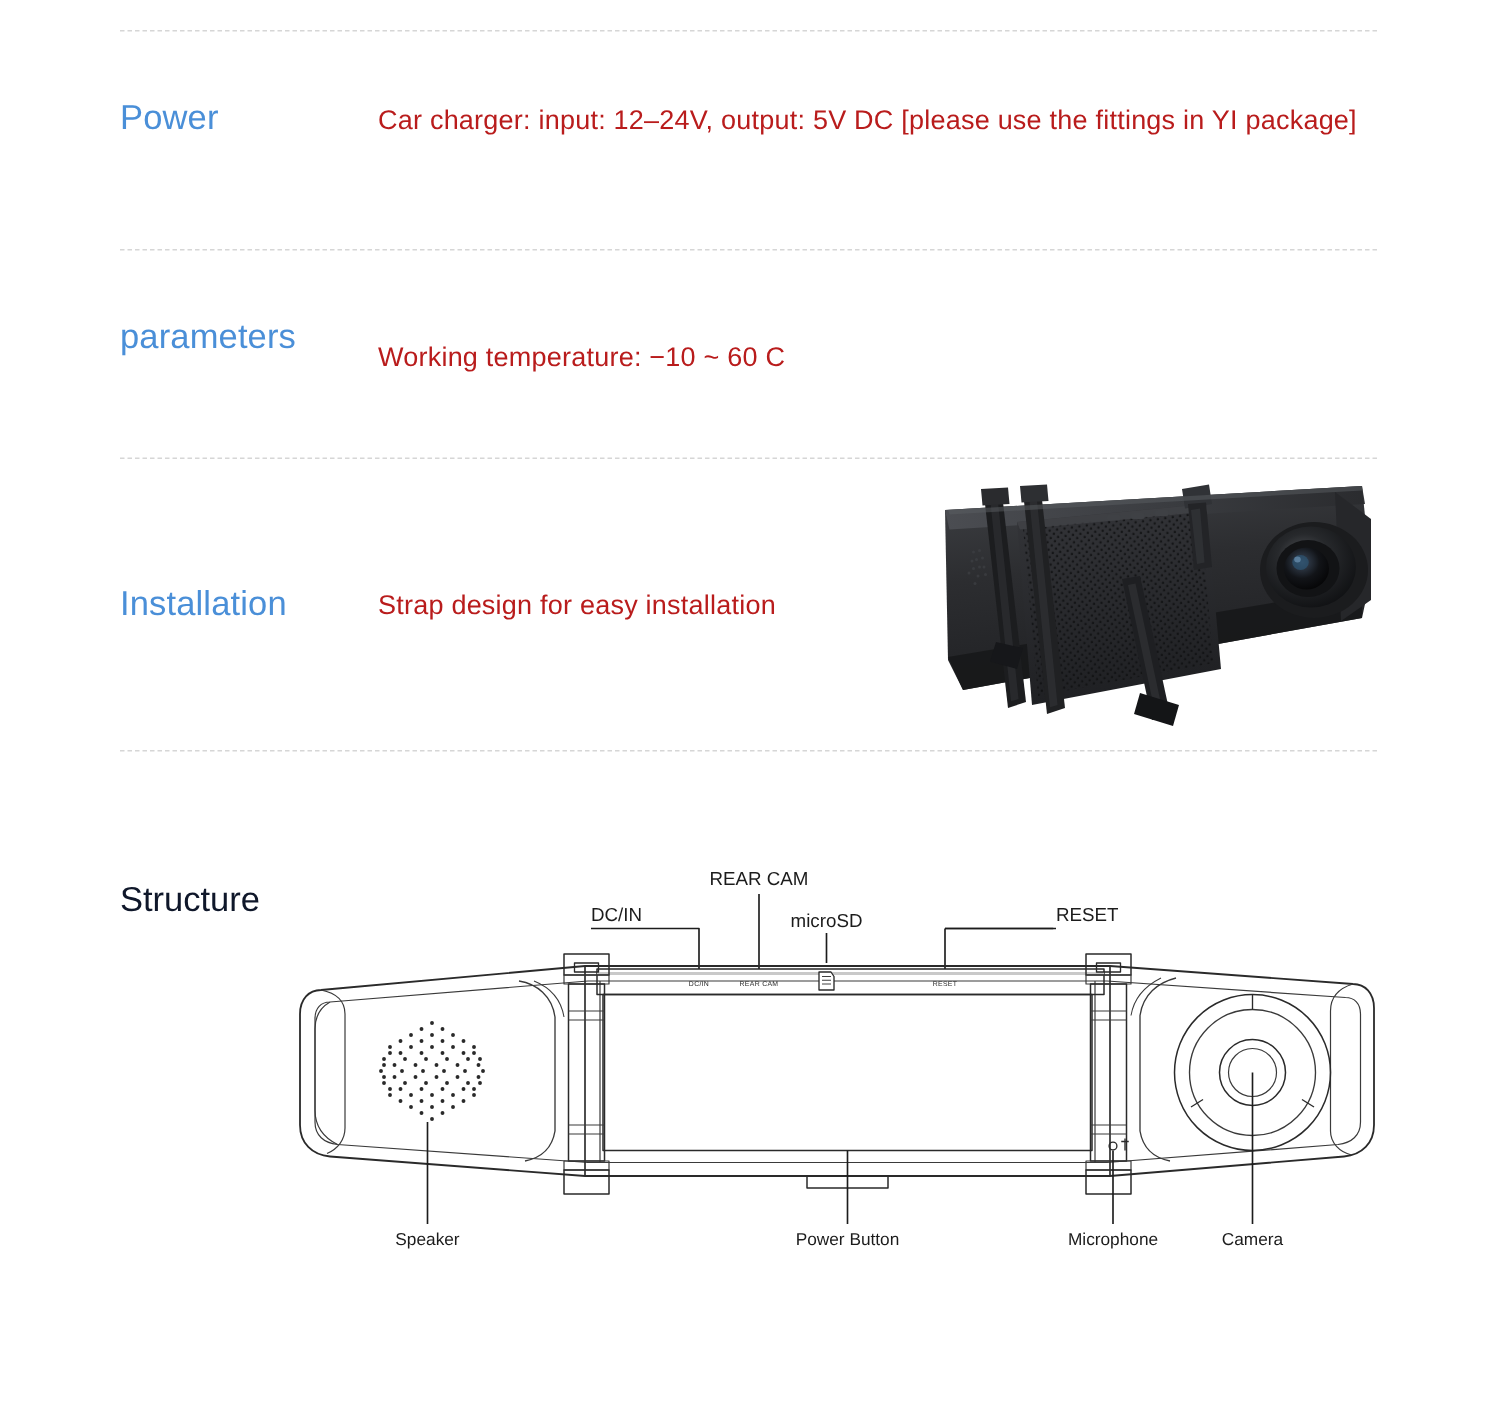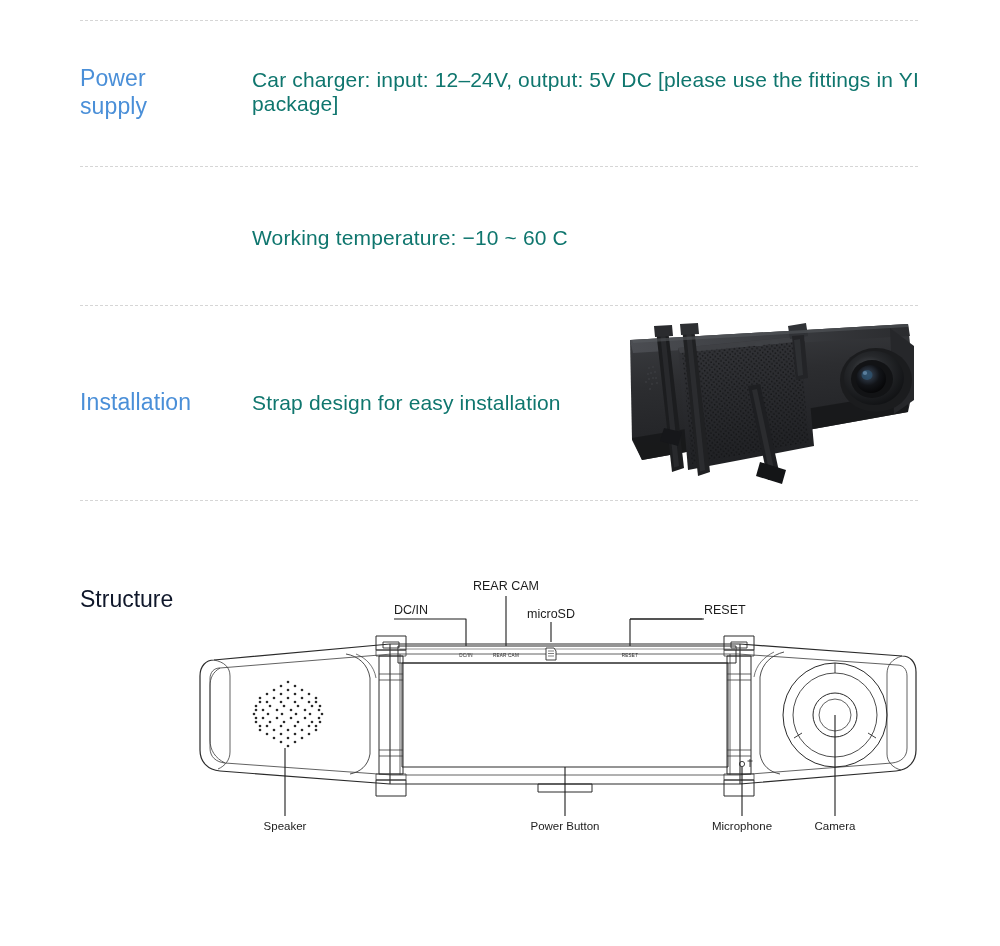--- a/index.html
+++ b/index.html
@@ -45,22 +45,22 @@
     color: #4a8fd8;
     font-size: 23px;
     line-height: 28px;
     font-weight: 400;
     letter-spacing: 0.1px;
   }
   .spec-value {
     position: absolute;
     left: 252px;
     width: 668px;
-    color: #0f766e;
-    font-size: 21px;
+    color: #b91c1c;
+    font-size: 18px;
     line-height: 24px;
     letter-spacing: 0.15px;
   }
 
   
   .photo-wrap {
     position: absolute;
     left: 608px;
     top: 308px;
     width: 312px;
@@ -102,27 +102,27 @@
 <div class="page">
 
   <div class="divider" style="top:8px;"></div>
   <div class="divider" style="top:154px;"></div>
   <div class="divider" style="top:293px;"></div>
   <div class="divider" style="top:488px;"></div>
 
   <div class="spec-row" style="top:52px;">
     <div class="spec-label">
       <div>Power</div>
-      <div>supply</div>
     </div>
     <div class="spec-value" style="top:4px;">Car charger: input: 12–24V, output: 5V DC [please use the fittings in YI package]</div>
   </div>
 
   <div class="spec-row" style="top:198px;">
     <div class="spec-label">
+      <div>parameters</div>
     </div>
     <div class="spec-value" style="top:16px;">Working temperature: −10 ~ 60 C</div>
   </div>
 
   <div class="spec-row" style="top:376px;">
     <div class="spec-label">
       <div>Installation</div>
     </div>
     <div class="spec-value" style="top:3px;">Strap design for easy installation</div>
   </div>

